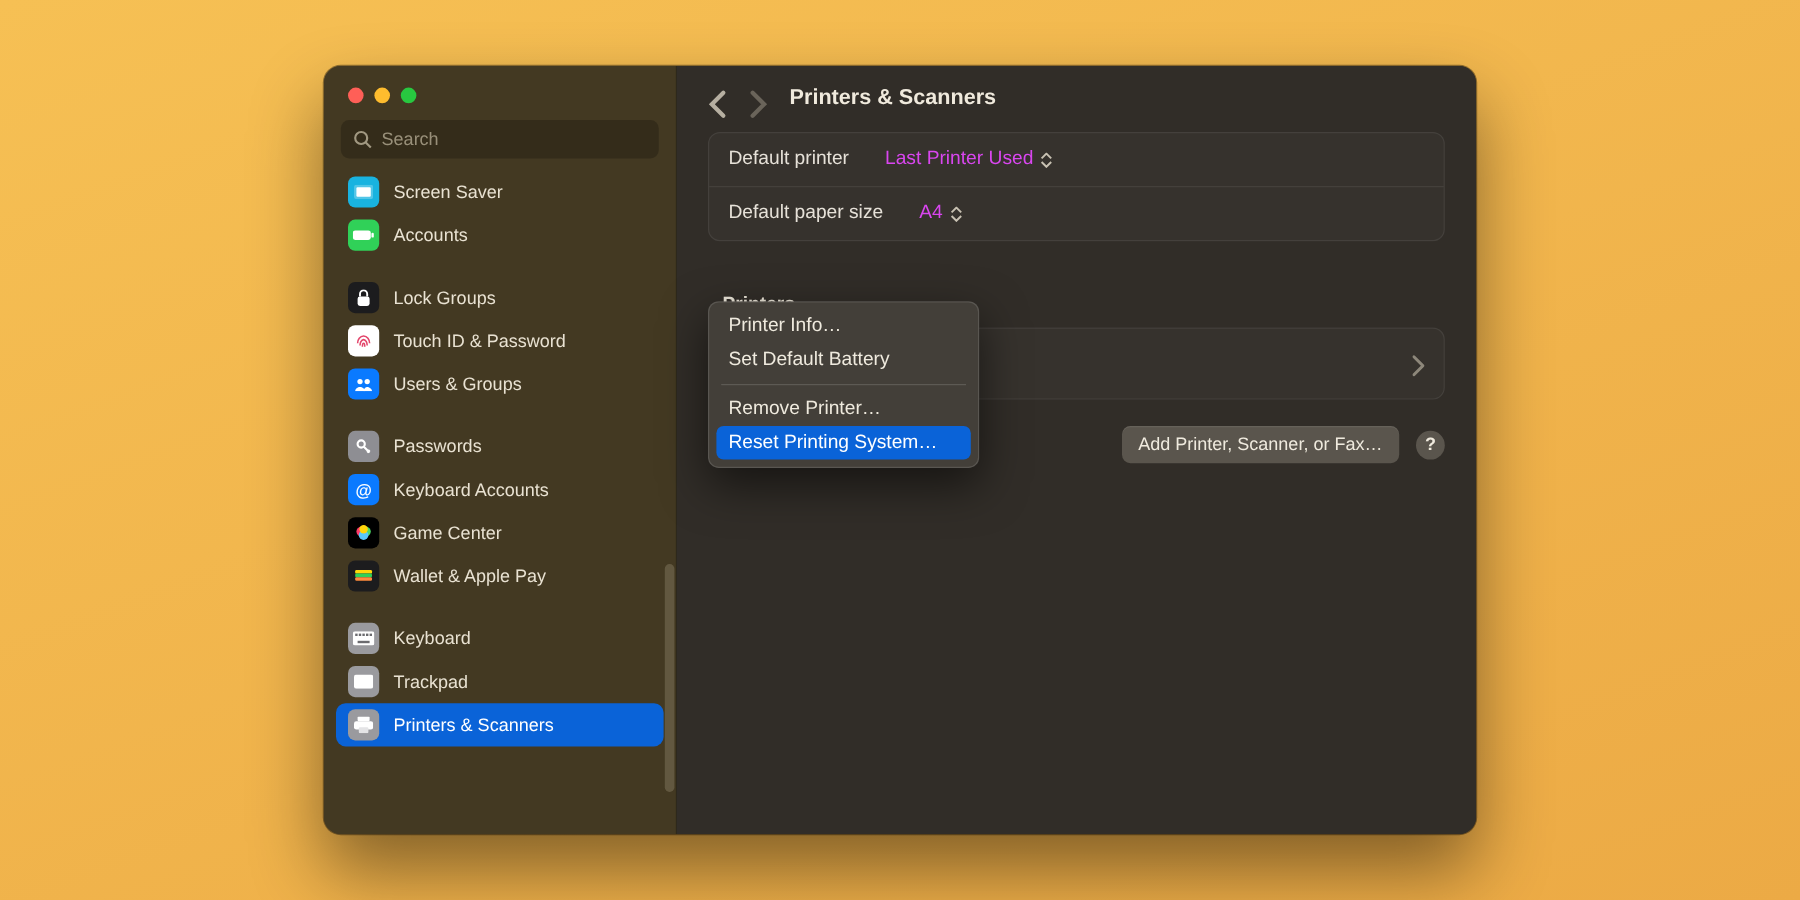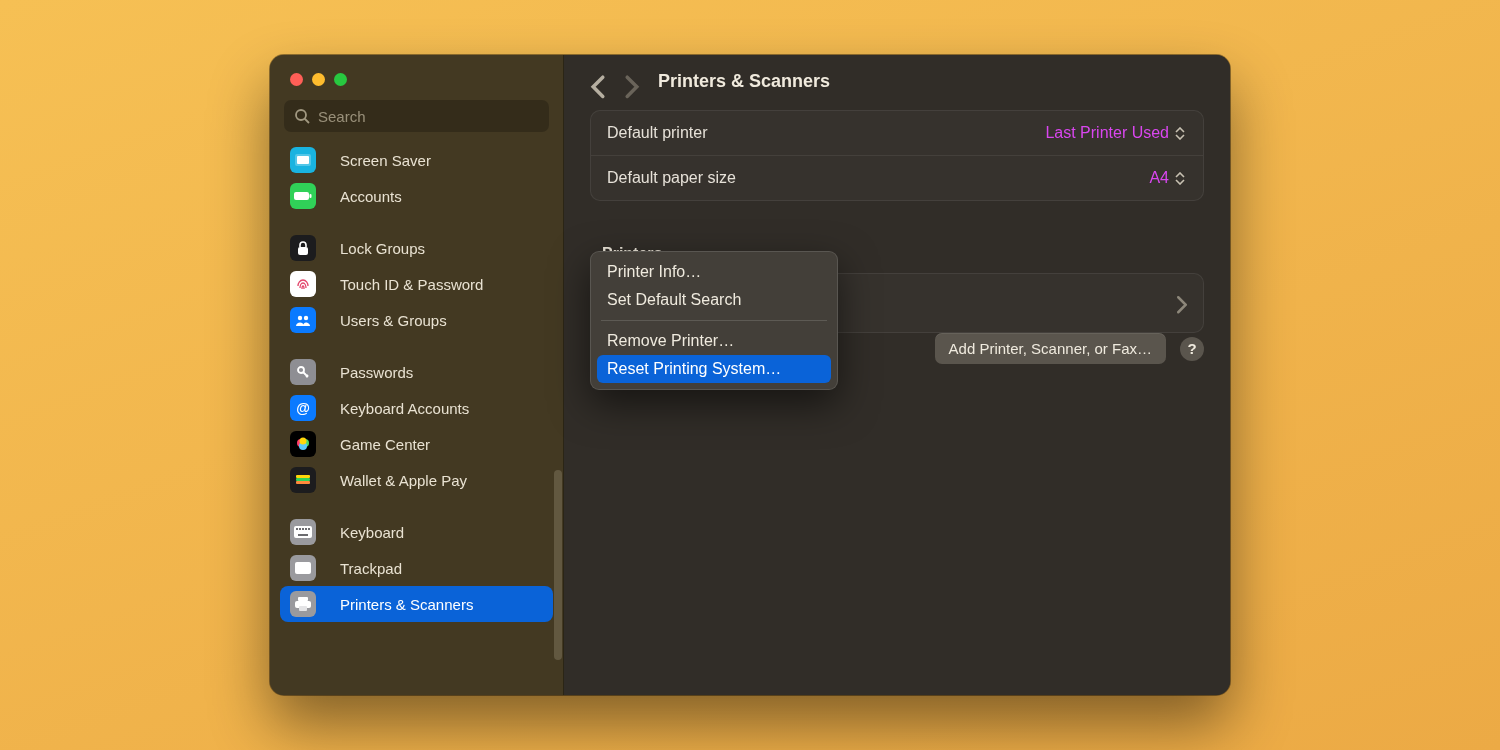--- a/index.html
+++ b/index.html
@@ -42,21 +42,21 @@
 }
 .search::placeholder { color: rgba(220,210,185,0.6); }
 .search-icon {
   position: absolute; margin-left: 10px; margin-top: 8px;
   width: 16px; height: 16px; color: rgba(220,210,185,0.65);
 }
 .sidebar-scroll { flex: 1; overflow: hidden; padding: 2px 10px 12px 10px; position: relative; }
 .group { margin-top: 16px; }
 .group:first-child { margin-top: 0; }
 .item {
-  display: flex; align-items: center; gap: 24px;
+  display: flex; align-items: center; gap: 12px;
   padding: 5px 10px; border-radius: 8px;
   font-size: 15px; color: #e9e2d2; cursor: default;
 }
 .item.selected { background: #0a63d8; color: #fff; }
 .icn {
   width: 26px; height: 26px; border-radius: 6px;
   display: flex; align-items: center; justify-content: center;
   font-size: 14px; color: #fff; flex-shrink: 0;
 }
 .scrollbar-thumb {
@@ -72,46 +72,46 @@
 .titlebar { display: flex; align-items: center; gap: 18px; padding-bottom: 18px; }
 .nav-arrow { width: 16px; height: 16px; color: #b6afa1; }
 .nav-arrow.disabled { color: #6a645a; }
 .title { font-size: 18px; font-weight: 700; color: #f0eadd; }
 .card {
   background: rgba(255,255,255,0.028);
   border: 1px solid rgba(255,255,255,0.07);
   border-radius: 10px;
 }
 .row {
-  display: flex; align-items: center; justify-content: space-between;
-  padding: 13px 16px; font-size: 16px;
+  display: flex; align-items: center; 
+  padding: 13px 16px; font-size: 16px; gap: 30px;
 }
 .row + .row { border-top: 1px solid rgba(255,255,255,0.07); }
 .row .value { display: flex; align-items: center; gap: 6px; color: #d946ef; }
 .updown { width: 12px; display: flex; flex-direction: column; gap: 1px; color: #c8c1b2; }
 .section-title { font-size: 16px; font-weight: 600; margin: 44px 0 10px 12px; color: #ece6d9; }
 .printer-row {
   display: flex; align-items: center; justify-content: flex-end;
   padding: 22px 16px;
 }
 .chev-right { width: 10px; height: 14px; color: #8d877a; }
-.actions { display: flex; justify-content: flex-end; gap: 14px; align-items: center; }
+.actions { display: flex; justify-content: flex-end; gap: 14px; margin-top: 22px; align-items: center; }
 .btn {
   background: #5a554d; color: #efeade; border: none;
   padding: 7px 14px; border-radius: 7px; font-size: 15px;
   box-shadow: inset 0 1px 0 rgba(255,255,255,0.08);
 }
 .help {
   width: 24px; height: 24px; border-radius: 50%;
   background: #5a554d; color: #efeade;
   display: flex; align-items: center; justify-content: center;
   font-size: 15px; font-weight: 600;
 }
 .context-menu {
-  position: absolute; left: 26px; top: 196px; width: 248px;
+  position: absolute; left: 26px; top: 196px; width: 226px;
   background: #433f39; border: 1px solid rgba(255,255,255,0.12);
   border-radius: 9px; padding: 6px;
   box-shadow: 0 14px 38px rgba(0,0,0,0.55);
   font-size: 16px; color: #efeade;
 }
 .menu-item { padding: 5px 10px; border-radius: 6px; }
 .menu-item.highlight { background: #0a63d8; color: #fff; }
 .menu-sep { height: 1px; background: rgba(255,255,255,0.14); margin: 6px 4px; }
 svg { display: block; }
 </style>
@@ -329,20 +329,20 @@
       </div>
     </div>
 
     <div class="actions">
       <button class="btn">Add Printer, Scanner, or Fax…</button>
       <div class="help">?</div>
     </div>
 
     <div class="context-menu">
       <div class="menu-item">Printer Info…</div>
-      <div class="menu-item">Set Default Search</div>
+      <div class="menu-item">Set Default Battery</div>
       <div class="menu-sep"></div>
       <div class="menu-item">Remove Printer…</div>
       <div class="menu-item highlight">Reset Printing System…</div>
     </div>
 
   </div>
 </div>
 
 </body></html>

